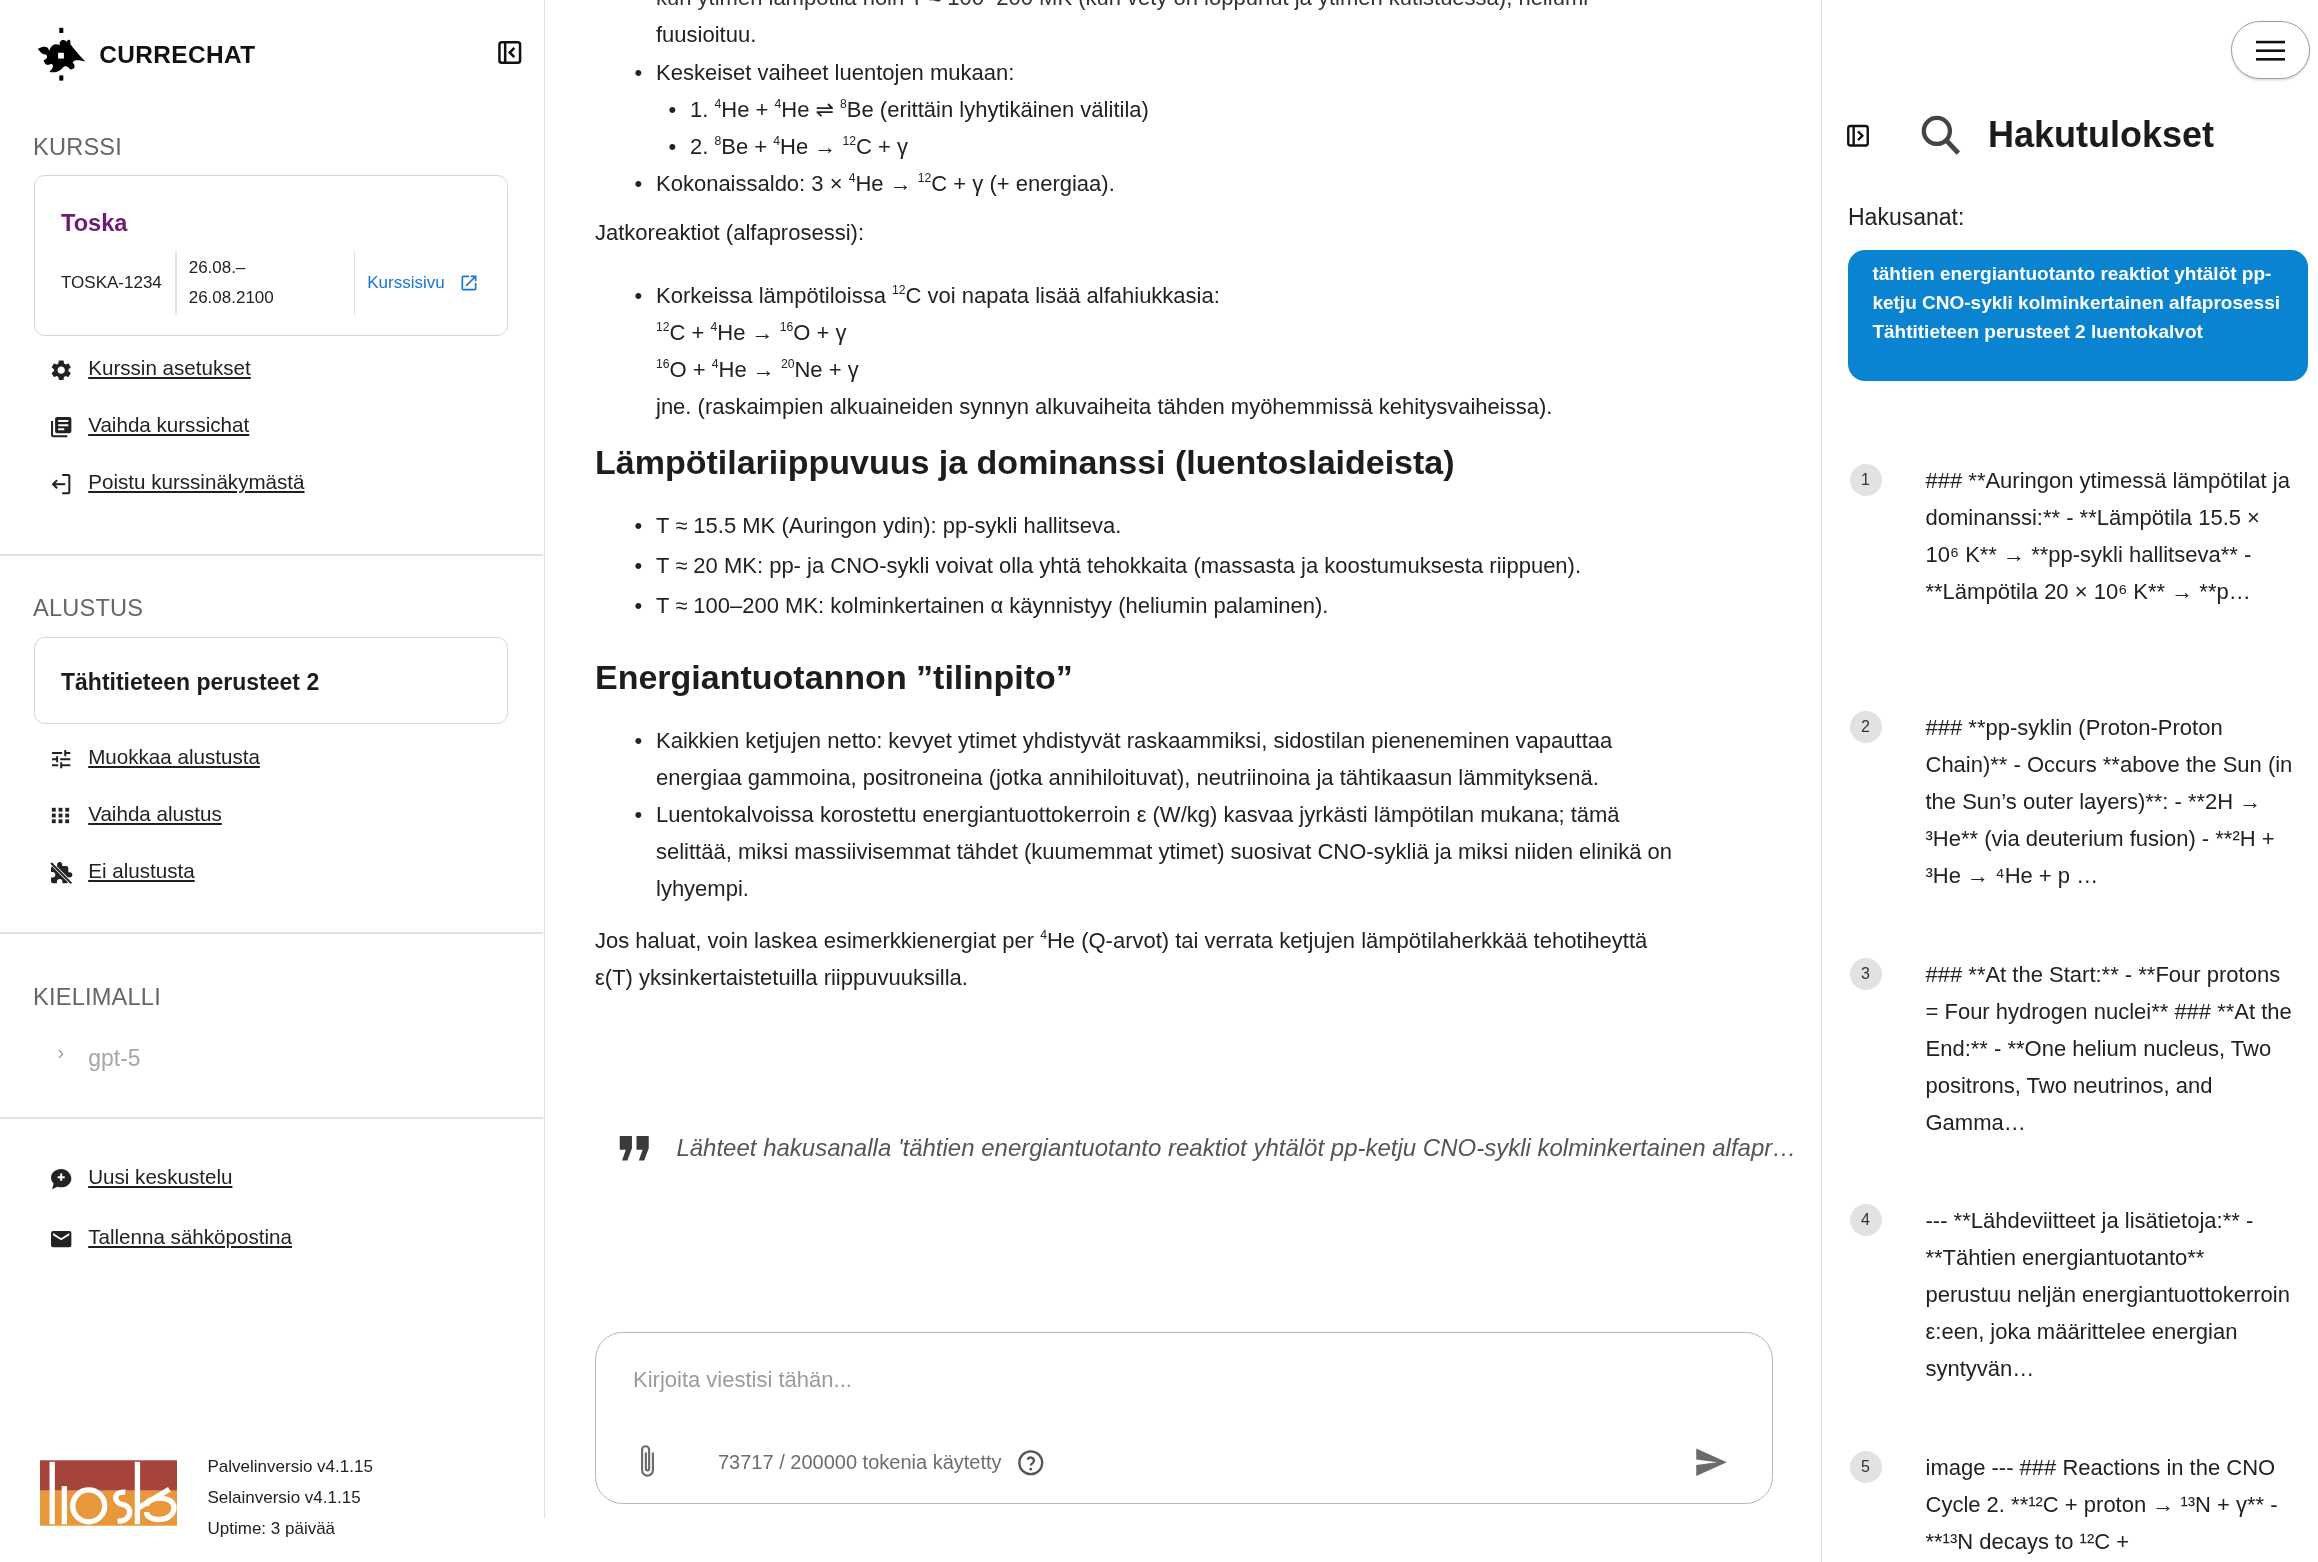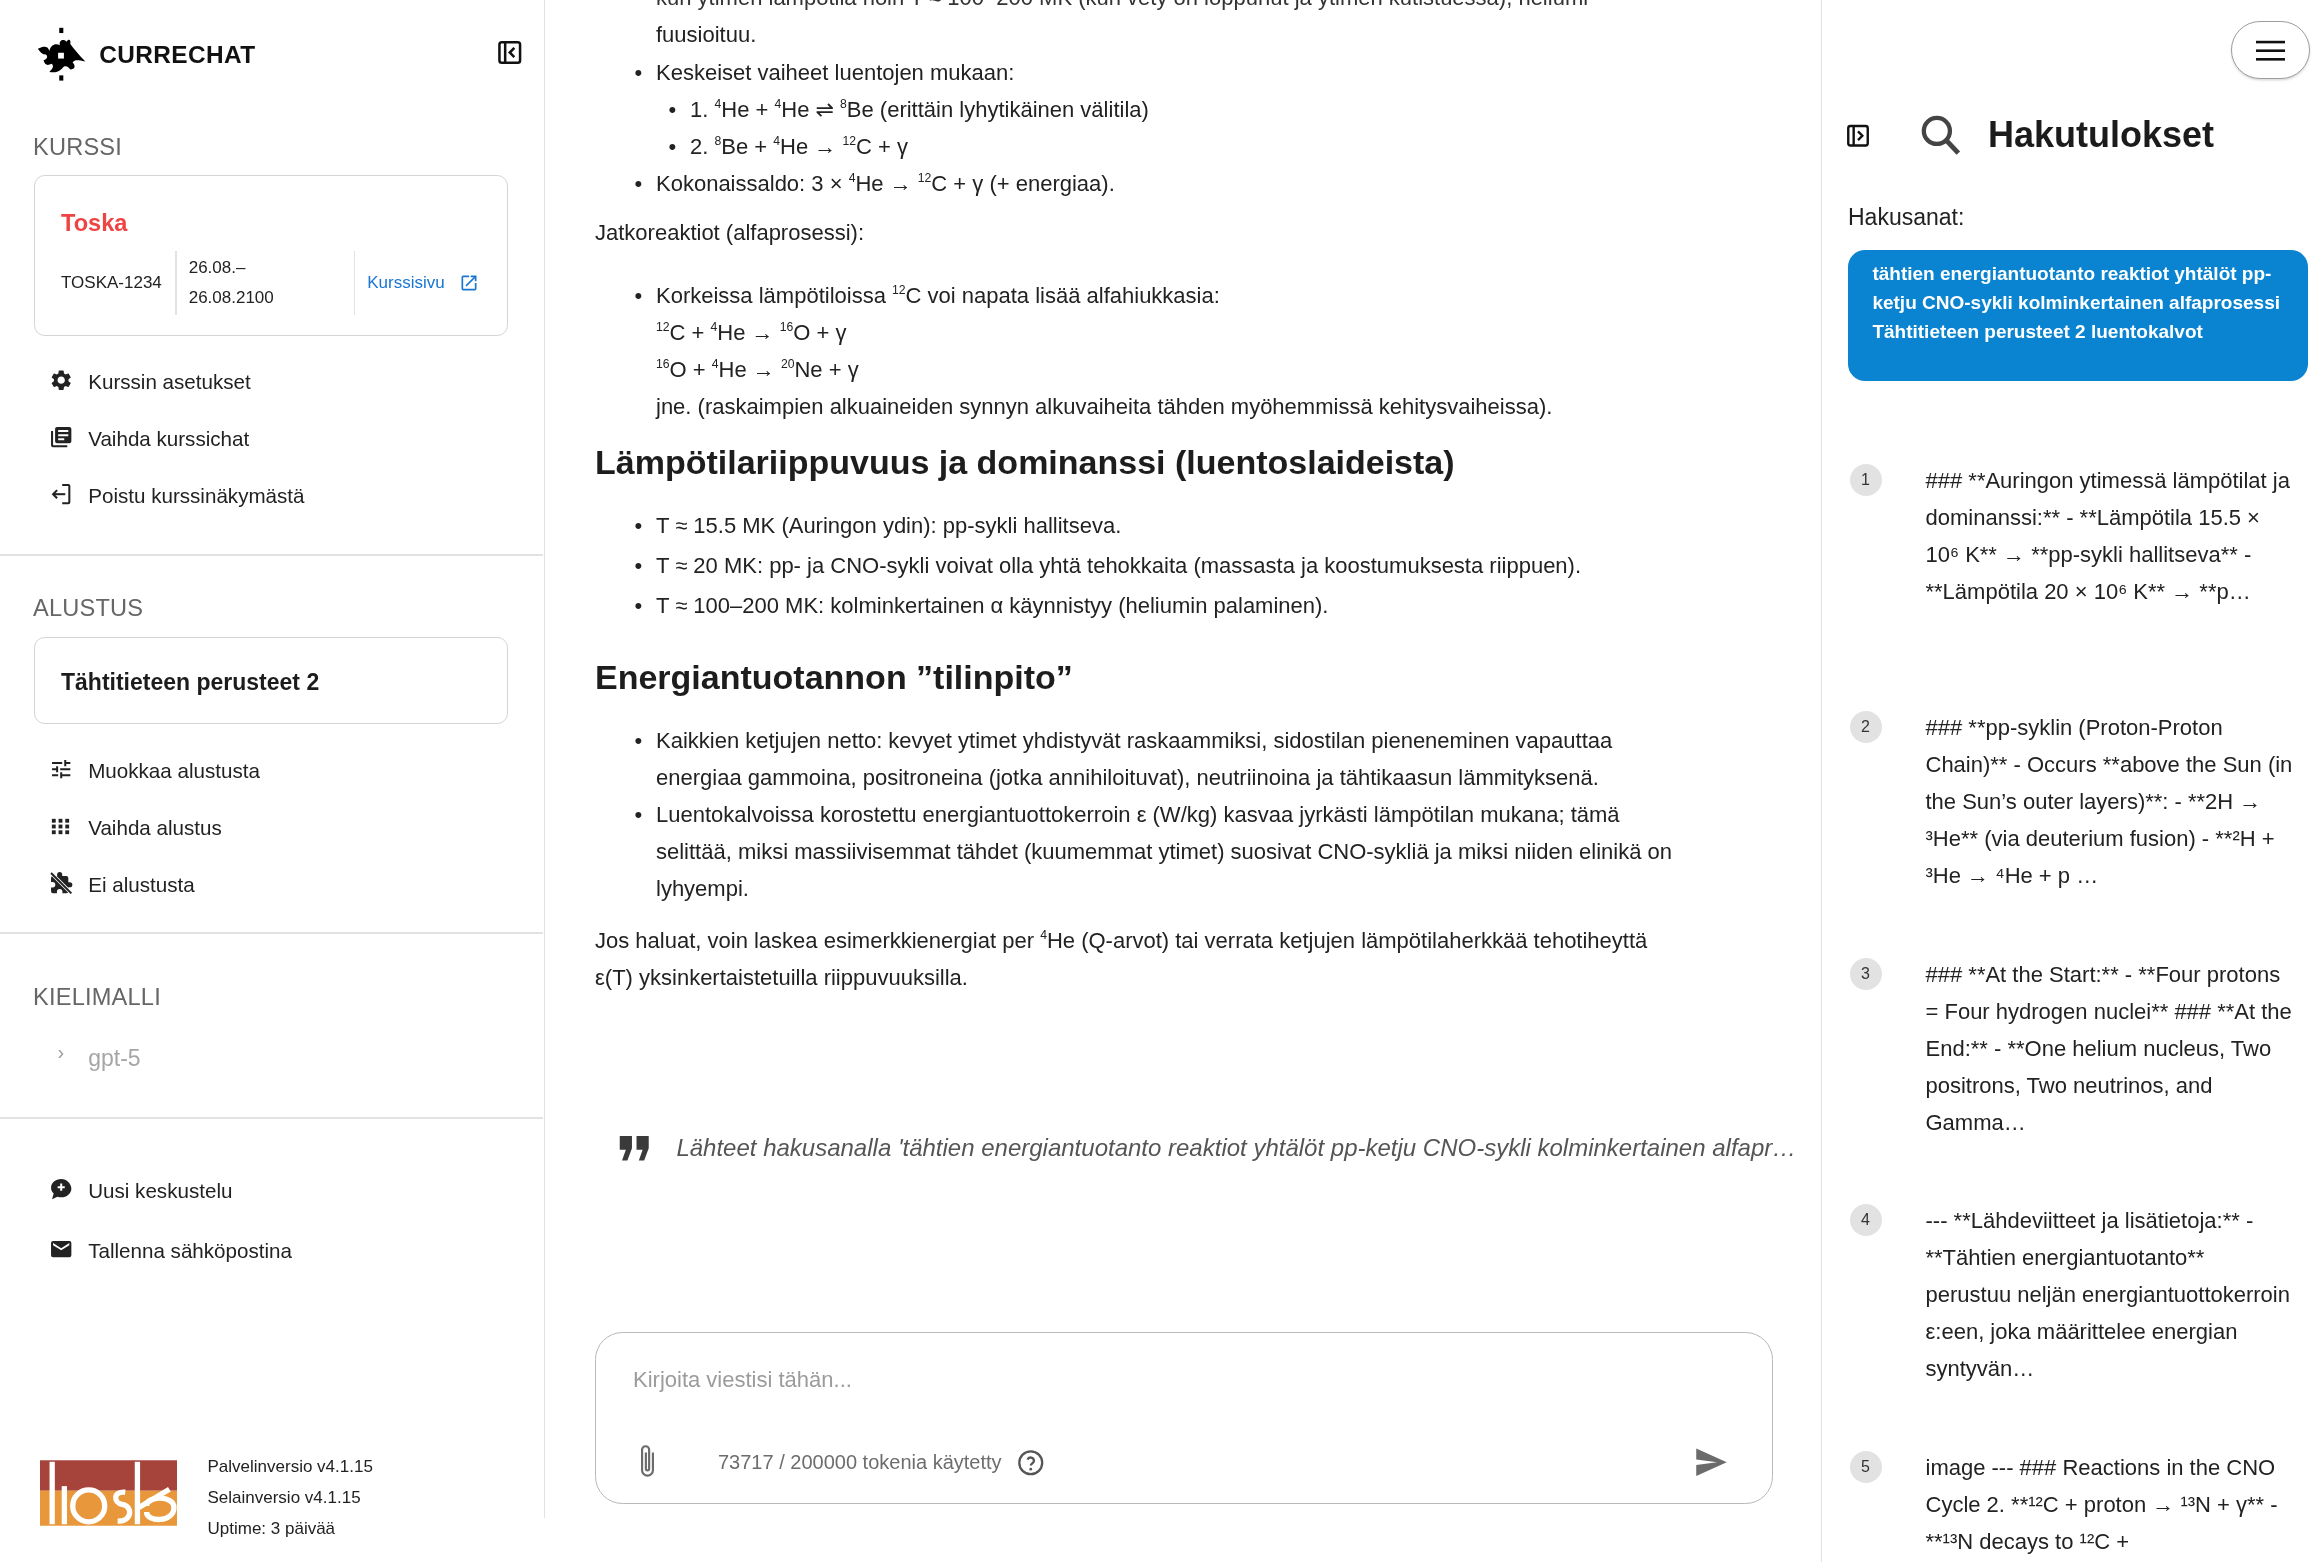--- a/index.html
+++ b/index.html
@@ -9,29 +9,29 @@
   
   .sidebar { position: absolute; left: 0; top: 0; width: 545px; height: 1518px; border-right: 1.5px solid #e2e2e2; background: #fff; }
   .brand { position: absolute; left: 32px; top: 24.4px; display: flex; align-items: center; }
   .brand-logo { width: 58px; height: 61px; }
   .brand-name { font-size: 24.4px; font-weight: 700; letter-spacing: 0.4px; margin-left: 9.2px; color: #111; }
   .collapse-btn { position: absolute; left: 496px; top: 38px; width: 27.5px; height: 29px; cursor: pointer; }
 
   .section-label { position: absolute; left: 33px; font-size: 23.6px; color: #666; letter-spacing: 0.2px; }
   .card { position: absolute; left: 34px; width: 474px; border: 1.5px solid #d4d4d4; border-radius: 10.7px; background: #fff; }
   .course-card { top: 175px; height: 161px; }
-  .course-title { position: absolute; left: 26px; top: 34px; font-size: 23.6px; font-weight: 700; color: #ef4444; }
+  .course-title { position: absolute; left: 26px; top: 34px; font-size: 23.6px; font-weight: 700; color: #701a75; }
   .course-meta { position: absolute; left: 26px; top: 75px; right: 20px; height: 64px; display: flex; align-items: center; }
   .course-code { font-size: 17px; color: #222; width: 114px; }
   .meta-div { width: 1.5px; height: 64px; background: #e3e3e3; }
   .course-dates { font-size: 17px; color: #222; line-height: 30px; padding-left: 12.2px; width: 177px; }
   .course-link { display: flex; align-items: center; color: #1976d2; font-size: 17px; padding-left: 12.2px; cursor: pointer; text-decoration: none; gap: 8px; }
   .course-link svg { margin-left: 6.1px; }
 
-  .menu-item { position: absolute; left: 47px; display: flex; align-items: flex-end; height: 38px; cursor: pointer; }
+  .menu-item { position: absolute; left: 47px; display: flex; align-items: flex-start; height: 38px; cursor: pointer; text-decoration: underline; }
   .menu-item .ico { width: 27.5px; height: 27.5px; display: flex; align-items: center; justify-content: center; }
   .menu-item .lbl { font-size: 20.6px; color: #222; margin-left: 13.7px; }
 
   .divider { position: absolute; left: 0; width: 543px; height: 1.5px; background: #e2e2e2; }
 
   .alustus-card { top: 637px; height: 87px; }
   .alustus-title { position: absolute; left: 26px; top: 30.5px; font-size: 23px; font-weight: 700; color: #1c1c1c; }
 
   .model-row { position: absolute; left: 47px; top: 1033px; display: flex; align-items: center; cursor: pointer; }
   .model-row .chev { width: 27.5px; color: #9a9a9a; font-size: 20px; text-align: center; }

